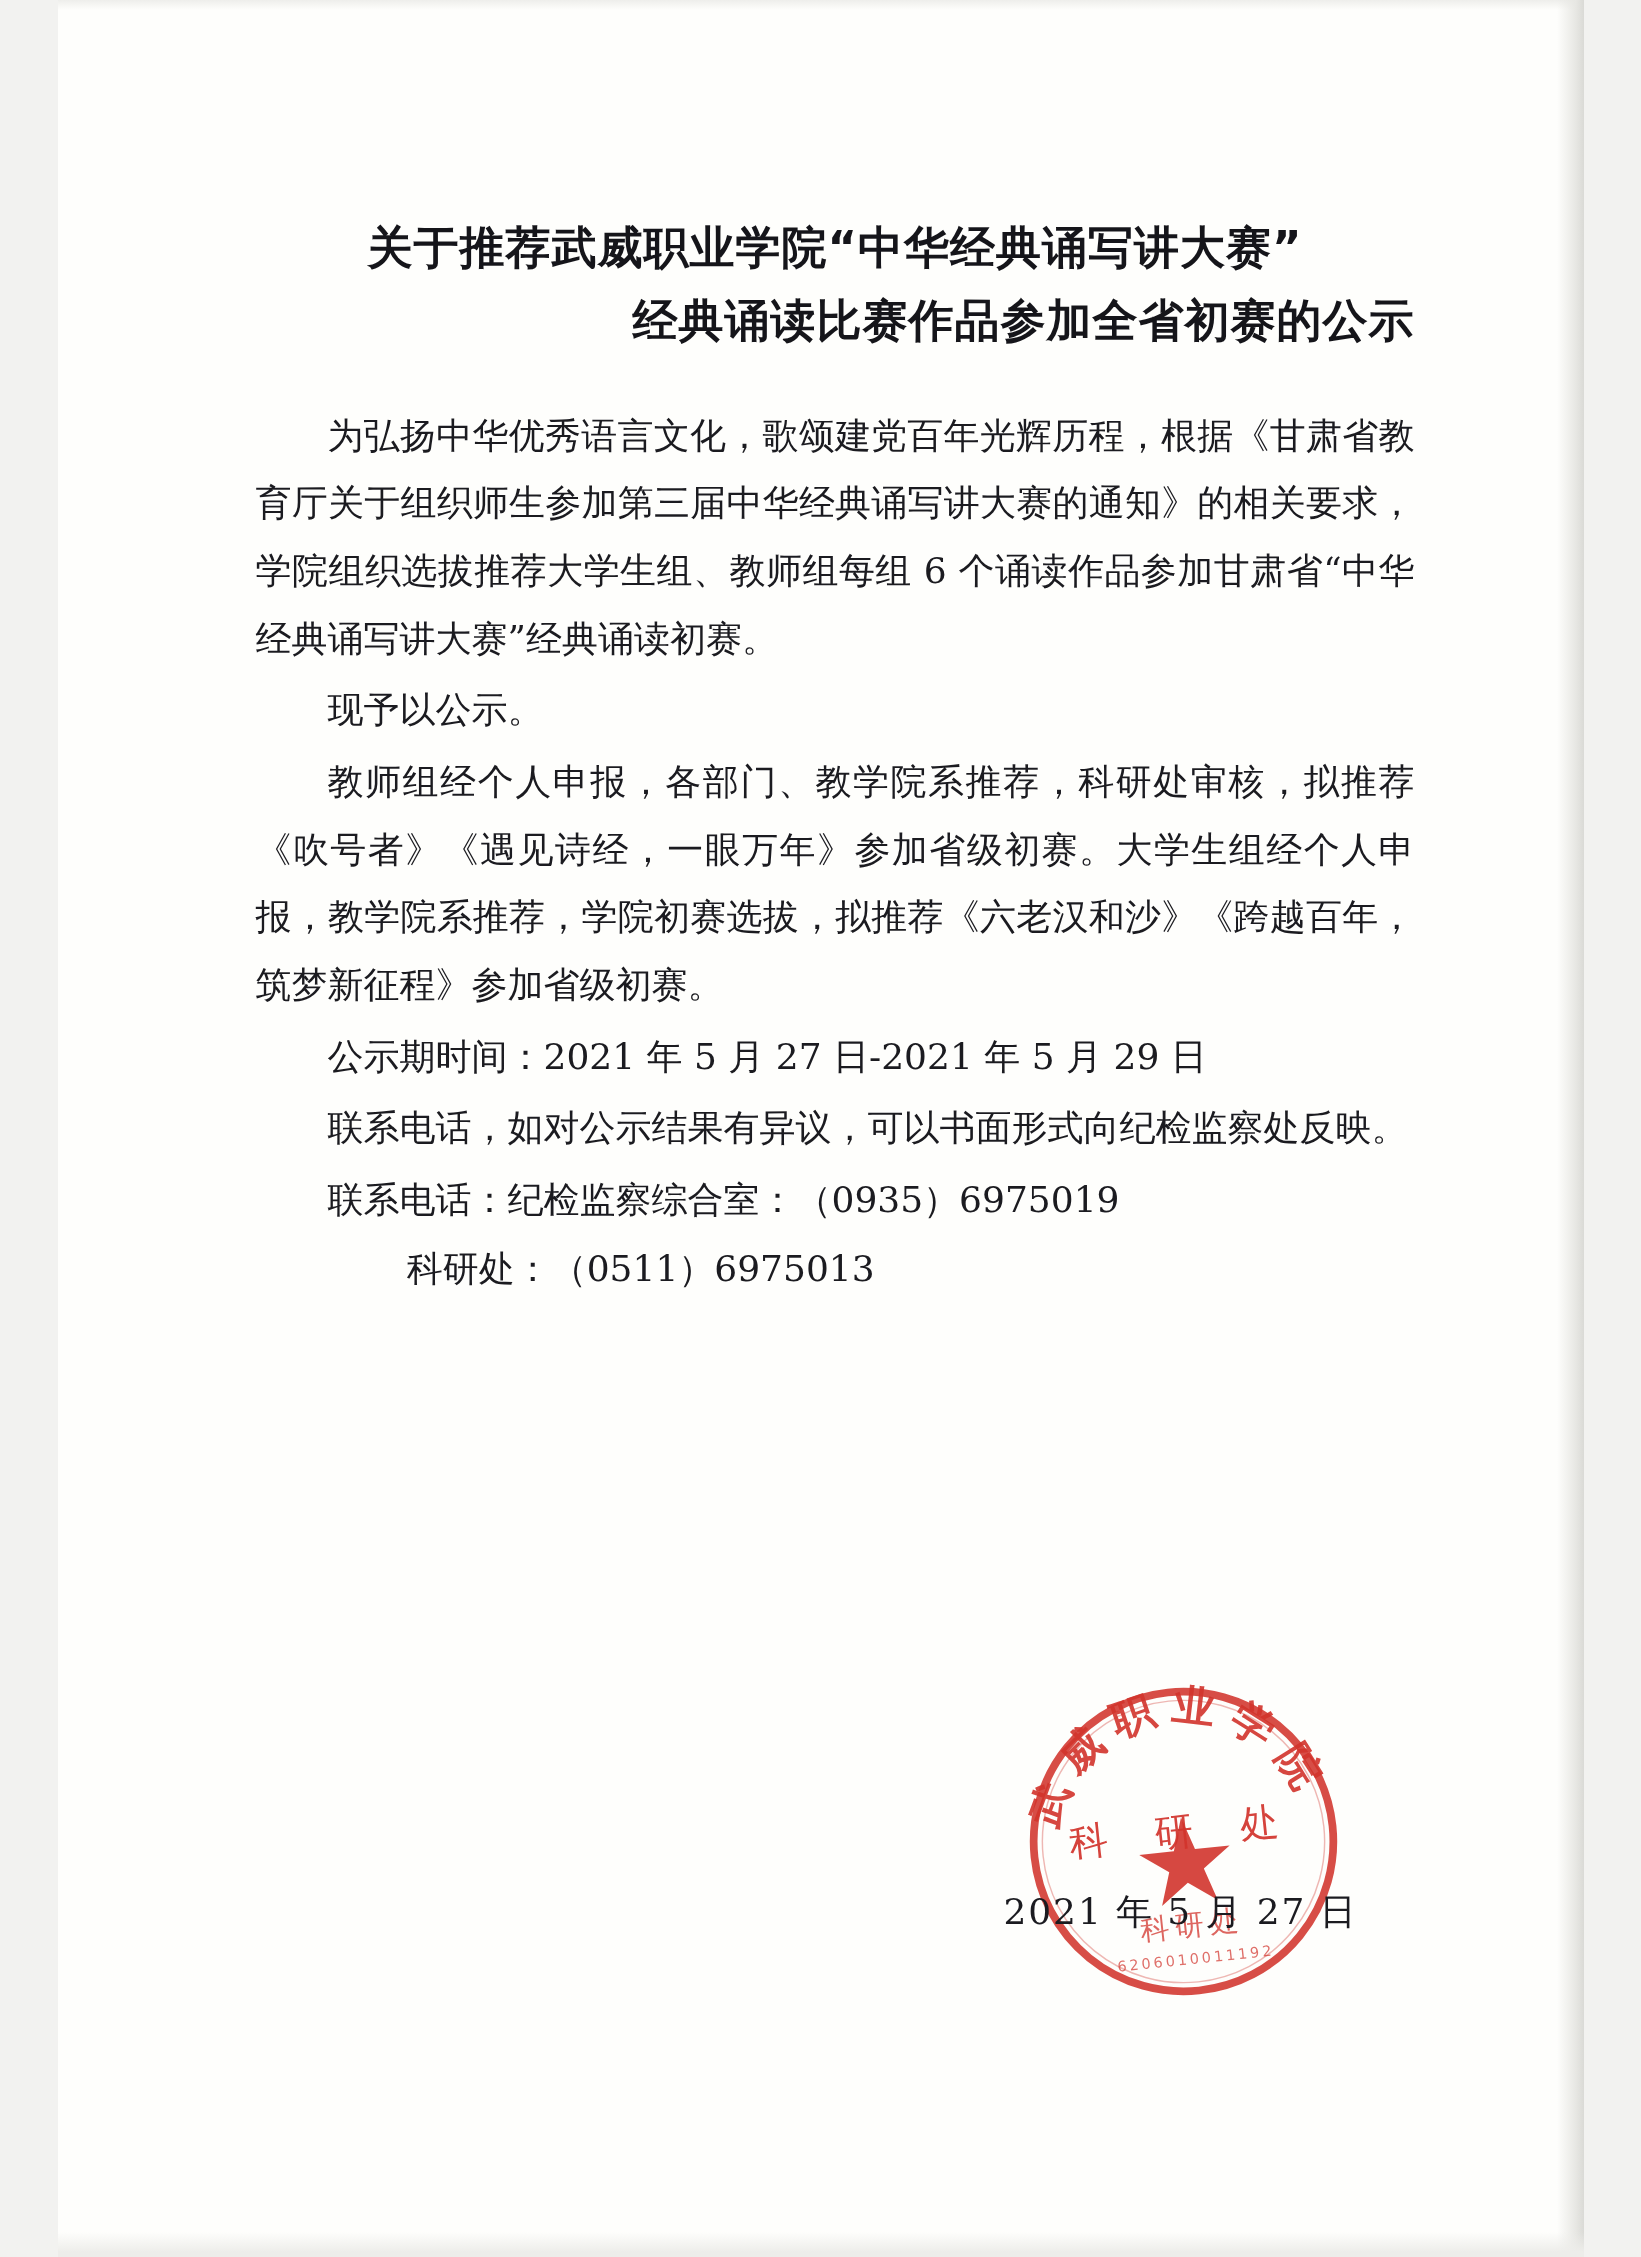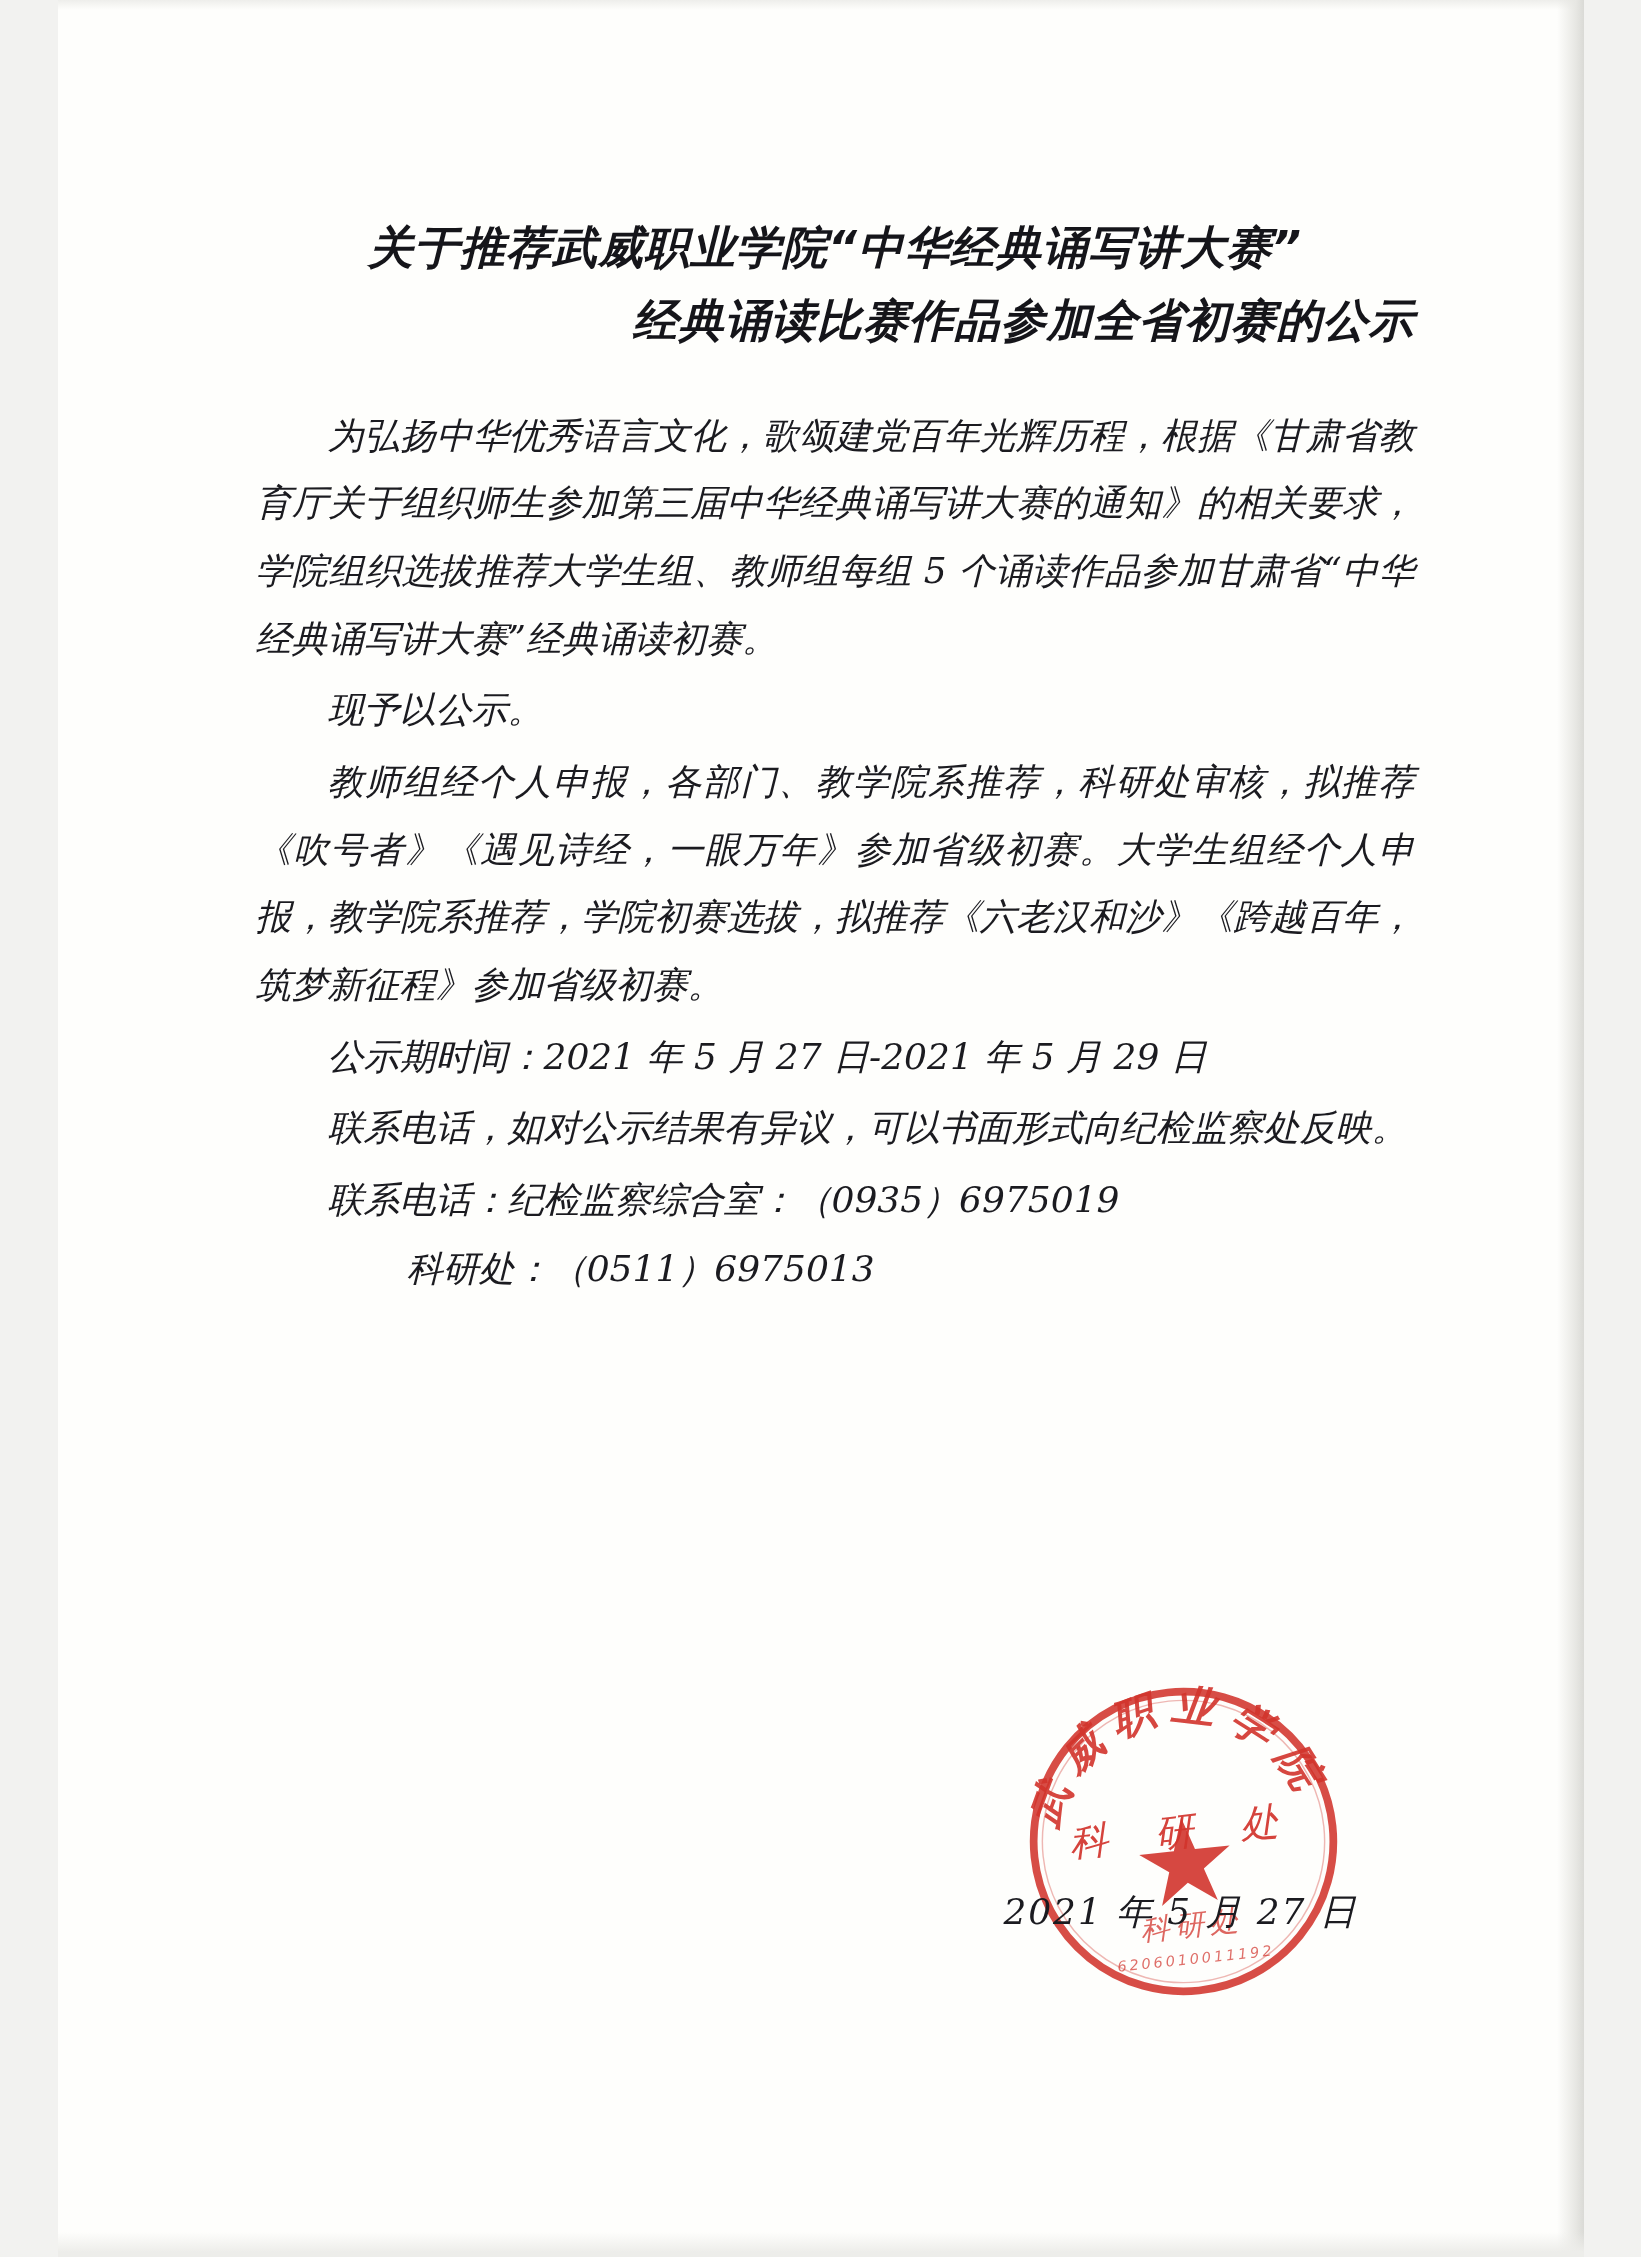--- a/index.html
+++ b/index.html
@@ -10,21 +10,20 @@
   body {
     font-family: "DejaVu Sans", sans-serif;
   }
   .page {
     position: relative;
     width: 1526px;
     height: 2257px;
     margin: 0 auto;
     background: #fefefc;
     overflow: hidden;
-    font-style: italic;
   }
   
   .scan-edge-right {
     position: absolute;
     top: 0; right: 0;
     width: 27px; height: 100%;
     background: linear-gradient(to right, rgba(240,240,238,0), #e7e7e3 70%, #dadad6 100%);
   }
   .scan-edge-bottom {
     position: absolute;
@@ -112,21 +111,21 @@
   <div class="scan-edge-bottom"></div>
 
   <div class="doc">
 
     <div class="title">
       <span class="line1">关于推荐武威职业学院“中华经典诵写讲大赛”</span>
       <span class="line2">经典诵读比赛作品参加全省初赛的公示</span>
     </div>
 
     <div class="body-text">
-      <p class="para">为弘扬中华优秀语言文化，歌颂建党百年光辉历程，根据《甘肃省教育厅关于组织师生参加第三届中华经典诵写讲大赛的通知》的相关要求，学院组织选拔推荐大学生组、教师组每组 5 个诵读作品参加甘肃省“中华经典诵写讲大赛”经典诵读初赛。</p>
+      <p class="para">为弘扬中华优秀语言文化，歌颂建党百年光辉历程，根据《甘肃省教育厅关于组织师生参加第三届中华经典诵写讲大赛的通知》的相关要求，学院组织选拔推荐大学生组、教师组每组 6 个诵读作品参加甘肃省“中华经典诵写讲大赛”经典诵读初赛。</p>
       <p class="para">现予以公示。</p>
       <p class="para">教师组经个人申报，各部门、教学院系推荐，科研处审核，拟推荐《吹号者》《遇见诗经，一眼万年》参加省级初赛。大学生组经个人申报，教学院系推荐，学院初赛选拔，拟推荐《六老汉和沙》《跨越百年，筑梦新征程》参加省级初赛。</p>
       <p class="para">公示期时间：2021 年 5 月 27 日-2021 年 5 月 29 日</p>
       <p class="para">联系电话，如对公示结果有异议，可以书面形式向纪检监察处反映。</p>
       <p class="para tight">联系电话：纪检监察综合室：（0935）6975019</p>
       <p class="para-sub">科研处：（0511）6975013</p>
     </div>
 
   </div>
 

